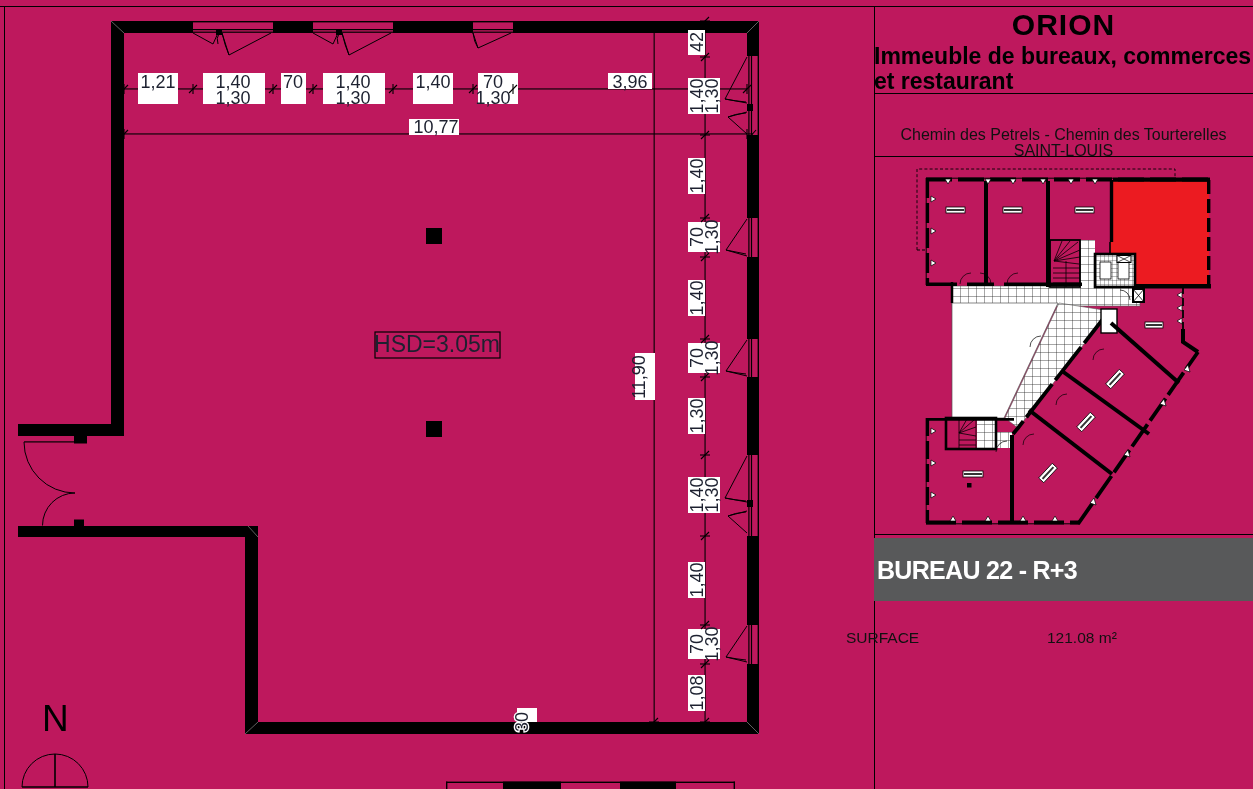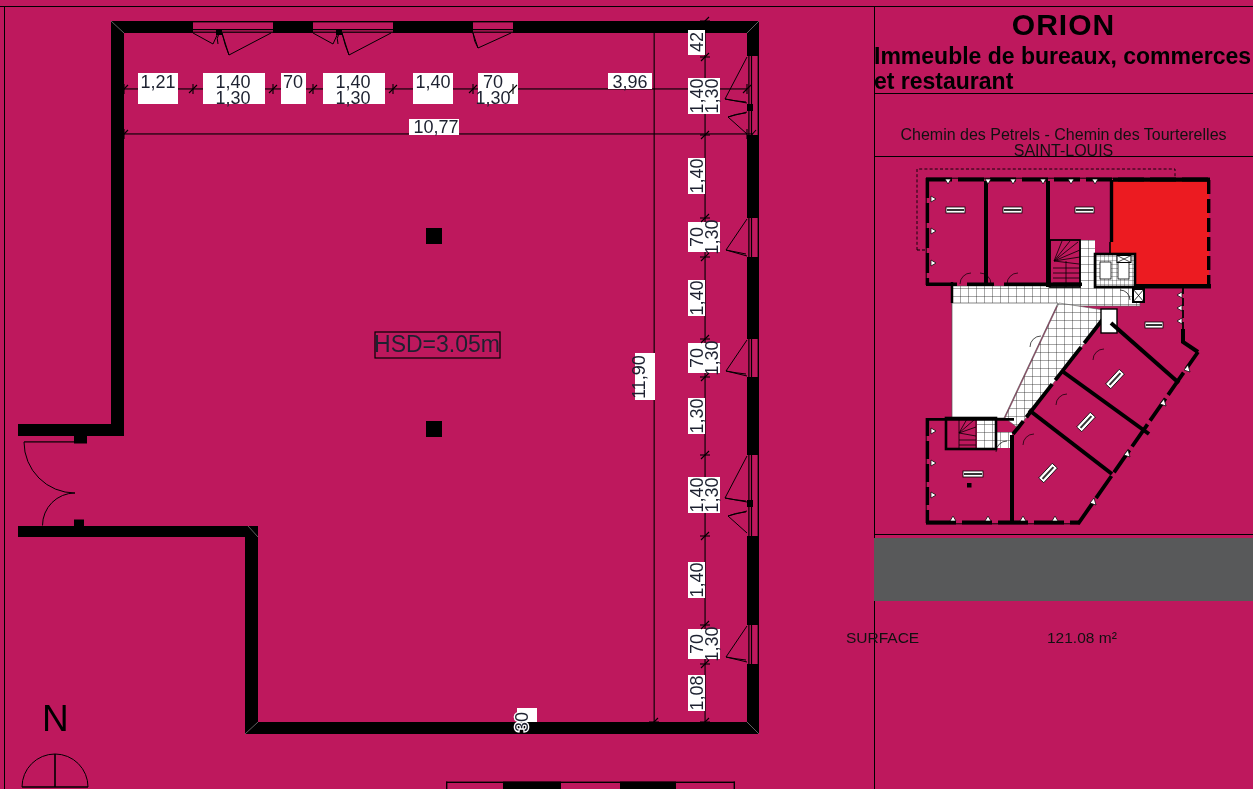--- a/index.html
+++ b/index.html
@@ -17,20 +17,21 @@
 
   <div class="abs" style="left:875px;top:92.5px;width:378px;height:1.4px;background:#000;"></div>
   <div class="abs" style="left:875px;top:155.5px;width:378px;height:1.4px;background:#000;"></div>
   <div class="abs" style="left:875px;top:533.5px;width:378px;height:1.2px;background:#000;"></div>
 
   <div class="abs" style="left:874px;top:8px;width:379px;text-align:center;font-weight:bold;font-size:30px;letter-spacing:1px;color:#000;">ORION</div>
   <div class="abs" style="left:874px;top:44px;width:379px;text-align:left;font-weight:bold;font-size:23px;line-height:25px;color:#000;">Immeuble de bureaux, commerces<br>et restaurant</div>
   <div class="abs" style="left:874px;top:111.5px;width:379px;text-align:center;font-size:16px;line-height:16px;color:#111;margin-top:15px;">Chemin des Petrels - Chemin des Tourterelles<br>SAINT-LOUIS</div>
 
   <div class="abs" style="left:874px;top:538px;width:379px;height:63px;background:#58595a;"></div>
+  <div class="abs" style="left:877px;top:556px;width:376px;font-weight:bold;font-size:25px;letter-spacing:-0.7px;color:#fff;">BUREAU 22 - R+3</div>
 
   <div class="abs" style="left:846px;top:629px;font-size:15.5px;color:#111;">SURFACE</div>
   <div class="abs" style="left:1047px;top:629px;width:200px;text-align:left;font-size:15.5px;color:#111;">121.08 m²</div>
 
   <svg class="abs" style="left:0;top:0;" width="874" height="789" viewBox="0 0 874 789">
     <g id="mainplan" fill="#000" stroke="none">
 
       <rect x="111" y="21" width="82" height="12"></rect>
       <rect x="273" y="21" width="40" height="12"></rect>
       <rect x="393" y="21" width="80" height="12"></rect>

